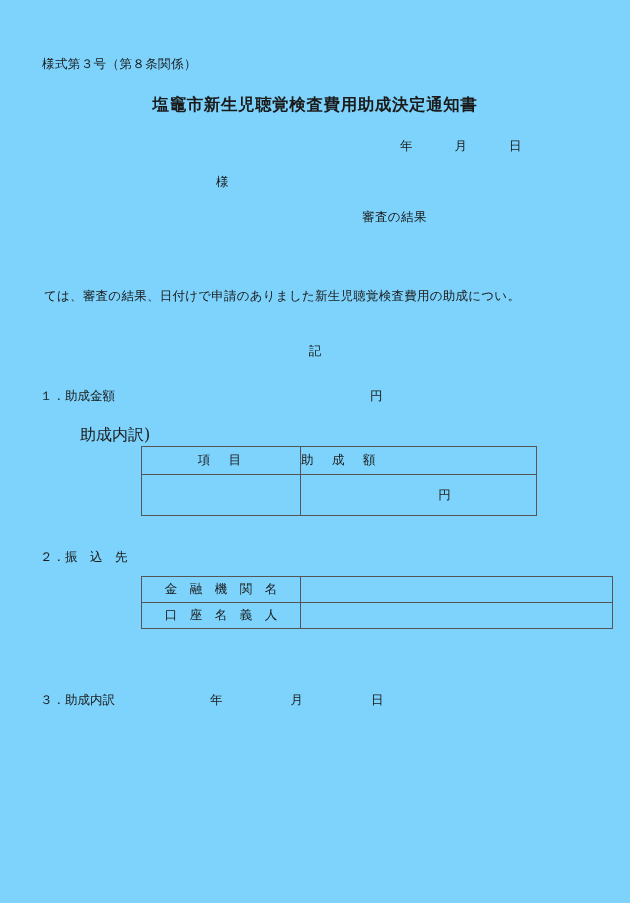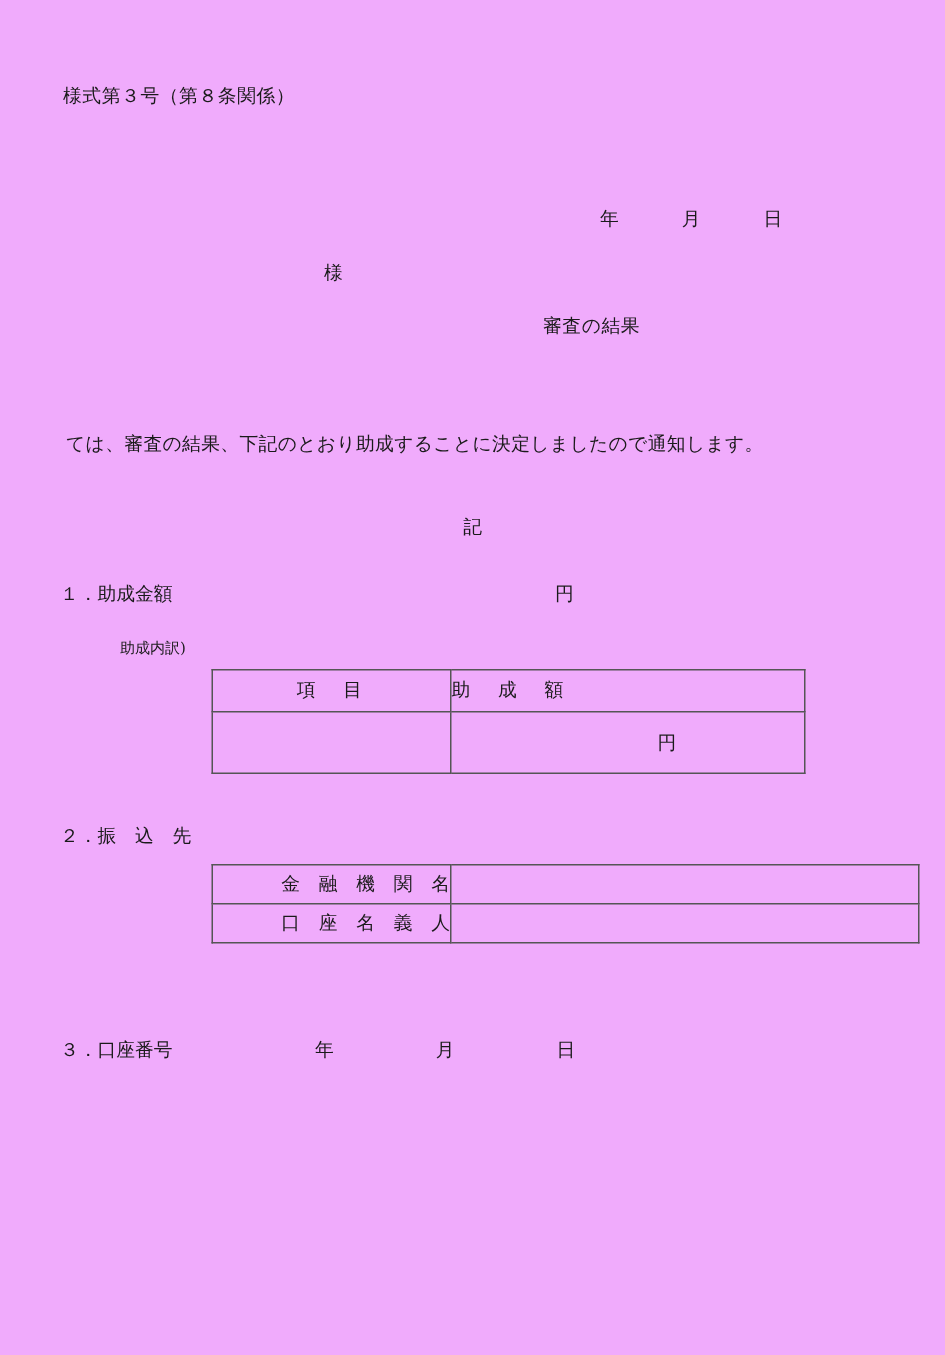--- a/index.html
+++ b/index.html
@@ -8,21 +8,21 @@
     background: #ffffff;
   }
   body {
     font-family: "DejaVu Serif", "Liberation Serif", serif;
     color: #1a1a1a;
   }
   #page {
     position: relative;
     width: 630px;
     height: 903px;
-    background: #f0abfc;
+    background: #7dd3fc;
     overflow: hidden;
   }
   .abs { position: absolute; white-space: pre; }
 
   
   .form-no {
     left: 42px; top: 56px;
     font-size: 12.5px;
     letter-spacing: 0.4px;
   }
@@ -83,21 +83,21 @@
   
   .item {
     font-size: 12.5px;
   }
   .item-1 { left: 40px; top: 388px; }
   .item-2 { left: 40px; top: 549px; }
   .item-3 { left: 40px; top: 692px; }
 
   .yen-1 { left: 370px; top: 388px; font-size: 12.5px; }
 
-  .breakdown-label { left: 80px; top: 425px; font-size: 10px; }
+  .breakdown-label { left: 80px; top: 425px; font-size: 16px; }
 
   .date-3 { left: 210px; top: 692px; font-size: 12.5px; }
   .date-3 .sp { display: inline-block; width: 68px; }
 
   
   table.grid {
     border-collapse: collapse;
     font-size: 12.5px;
   }
   table.grid td, table.grid th {
@@ -111,40 +111,41 @@
     left: 141px; top: 446px;
   }
   .tbl-subsidy .c-item   { width: 158px; height: 27px; text-align: center; }
   .tbl-subsidy .c-amount { width: 235px; height: 27px; text-align: left; }
   .tbl-subsidy .c-item-b   { height: 40px; }
   .tbl-subsidy .c-amount-b { height: 40px; text-align: center; padding-left: 52px; }
 
   .tbl-bank {
     left: 141px; top: 576px;
   }
-  .tbl-bank .c-label { width: 158px; height: 25px; text-align: right; }
+  .tbl-bank .c-label { width: 158px; height: 25px; text-align: center; }
   .tbl-bank .c-value { width: 277px; height: 25px; text-align: left; padding-left: 34px; }
   .sp-mid  { letter-spacing: 3px; }
 </style>
 </head>
 <body>
 
 <div id="page">
 
   <div class="abs form-no">様式第３号（第８条関係）</div>
 
+  <div class="abs doc-title">塩竈市新生児聴覚検査費用助成決定通知書</div>
 
   <div class="abs issue-date"><span>年</span><span class="sp"></span><span>月</span><span class="sp"></span><span>日</span></div>
 
   <div class="abs addressee">様</div>
 
   <div class="abs signer">審査の結果</div>
 
 
-  <div class="abs body-l2">ては、審査の結果、下記のとおり助成することに決定しましたので通知します。</div>
+  <div class="abs body-l2">ては、審査の結果、日付けで申請のありました新生児聴覚検査費用の助成につい。</div>
 
   <div class="abs ki">記</div>
 
   <div class="abs item item-1"><span>１．</span><span>助成金額</span></div>
   <div class="abs yen-1">円</div>
   <div class="abs breakdown-label">助成内訳)</div>
 
   <table class="abs grid tbl-subsidy">
     <tbody><tr>
       <th class="c-item sp-mid">項　目</th>
@@ -162,16 +163,16 @@
     <tbody><tr>
       <td class="c-label">金　融　機　関　名</td>
       <td class="c-value"></td>
     </tr>
     <tr>
       <td class="c-label">口　座　名　義　人</td>
       <td class="c-value"></td>
     </tr>
   </tbody></table>
 
-  <div class="abs item item-3"><span>３．</span><span>口座番号</span></div>
+  <div class="abs item item-3"><span>３．</span><span>助成内訳</span></div>
   <div class="abs date-3"><span>年</span><span class="sp"></span><span>月</span><span class="sp"></span><span>日</span></div>
 
 </div>
 
 </body></html>

